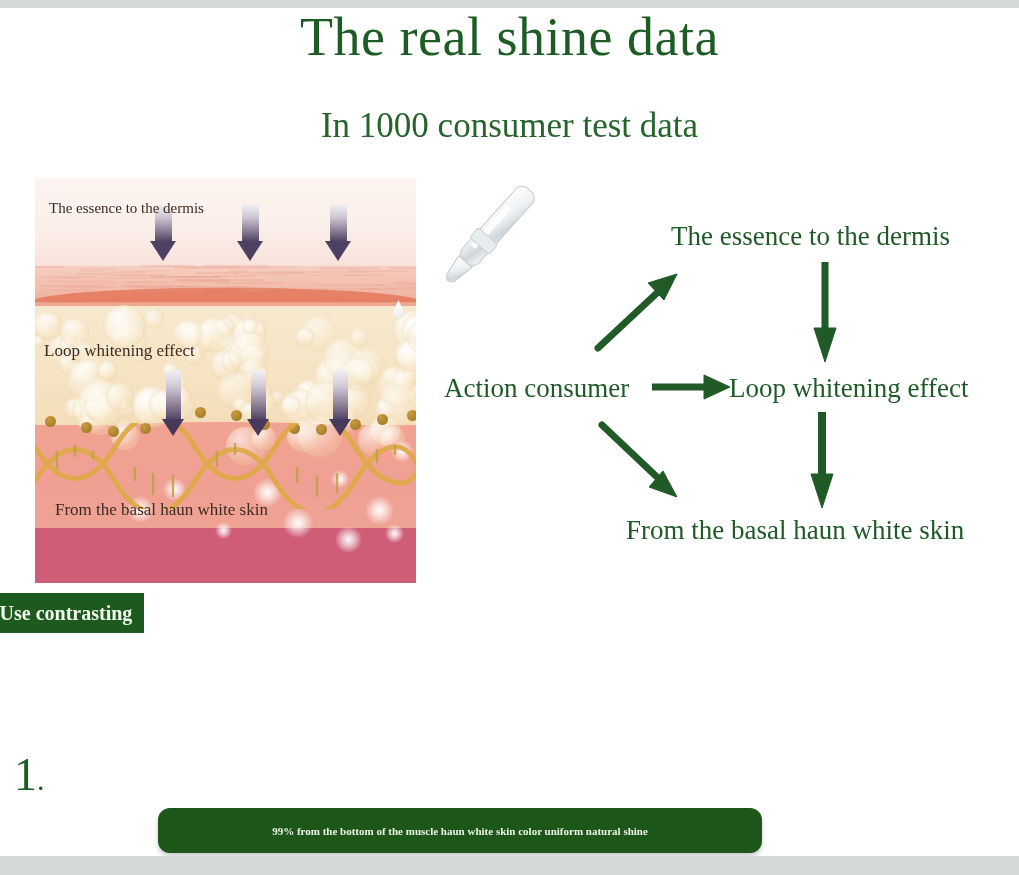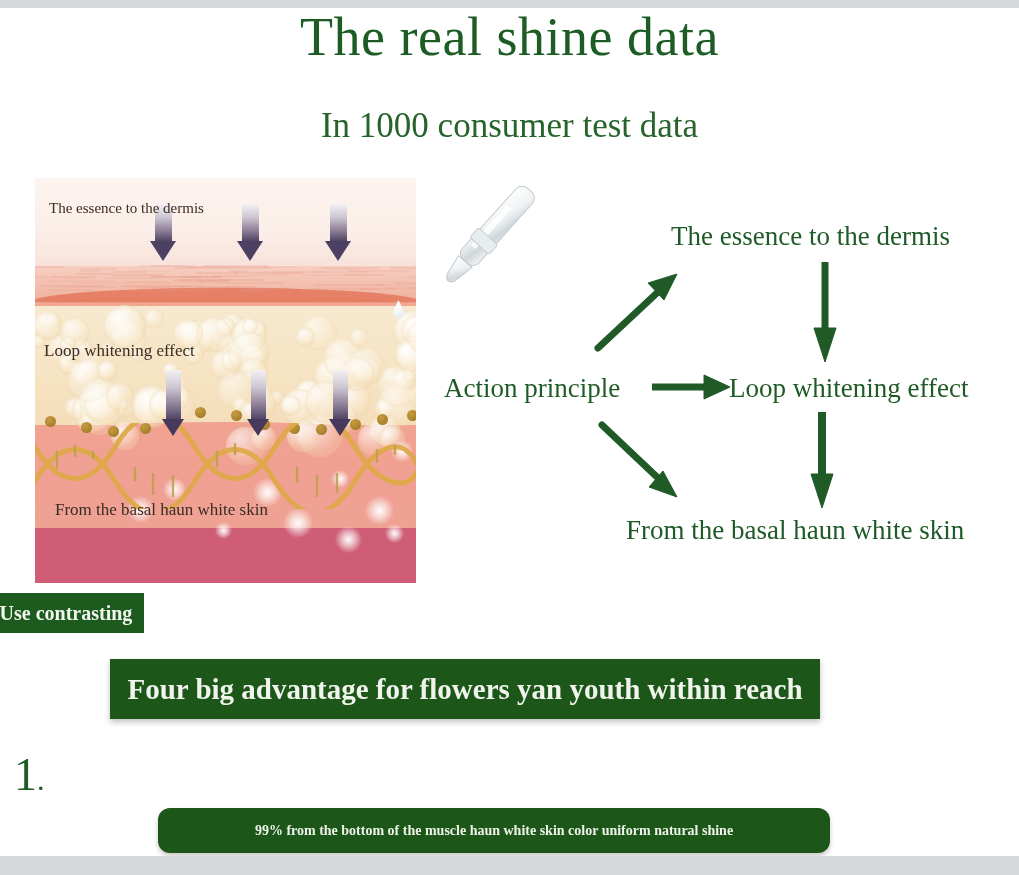--- a/index.html
+++ b/index.html
@@ -130,23 +130,23 @@
     font-family:"Liberation Serif", serif;font-weight:bold;
     font-size:29px;
     display:flex;align-items:center;justify-content:center;
     box-shadow:0 3px 6px rgba(0,0,0,.25);
   }
   .item-row{position:absolute;left:14px;top:752px;height:46px;display:flex;align-items:baseline;}
   .item-num{color:#1d5c24;font-size:46px;line-height:46px;font-family:"Liberation Serif", serif;}
   .item-dot{color:#1d5c24;font-size:30px;line-height:30px;}
   .item-label{color:#2b2b2b;font-size:32px;line-height:36px;margin-left:4px;font-family:"Liberation Serif", serif;}
   .pill{
-    position:absolute;left:158px;top:808px;width:672px;height:45px;
+    position:absolute;left:158px;top:808px;width:604px;height:45px;
     background:#1c5719;color:#eef3ea;border-radius:12px;
-    font-family:"Liberation Serif", serif;font-weight:bold;font-size:14px;
+    font-family:"Liberation Serif", serif;font-weight:bold;font-size:11px;
     display:flex;align-items:center;justify-content:center;
     box-shadow:0 3px 5px rgba(0,0,0,.22);
   }
 </style>
 </head>
 <body>
 
 <div class="page">
 
   <div class="band-top"></div>
@@ -458,29 +458,28 @@
           <line x1="395" y1="72" x2="395" y2="140" stroke-width="7"></line>
           <polygon points="395,172 384,138 406,138"></polygon>
         </g>
 
         <g>
           <line x1="392" y1="222" x2="392" y2="286" stroke-width="8"></line>
           <polygon points="392,318 381,284 403,284"></polygon>
         </g>
       </g>
     </svg>
-    <div class="node n-center">Action principle</div>
+    <div class="node n-center">Action consumer</div>
     <div class="node n-top">The essence to the dermis</div>
     <div class="node n-right">Loop whitening effect</div>
     <div class="node n-bottom">From the basal haun white skin</div>
   </div>
 
   <div class="badge-use">Use contrasting</div>
 
-  <div class="banner">Four big advantage for flowers yan youth within reach</div>
 
   <div class="item-row">
     <span class="item-num">1</span>
     <span class="item-dot">.</span>
   </div>
 
   <div class="pill">99% from the bottom of the muscle haun white skin color uniform natural shine</div>
 
   <div class="band-bottom"></div>
 </div>

